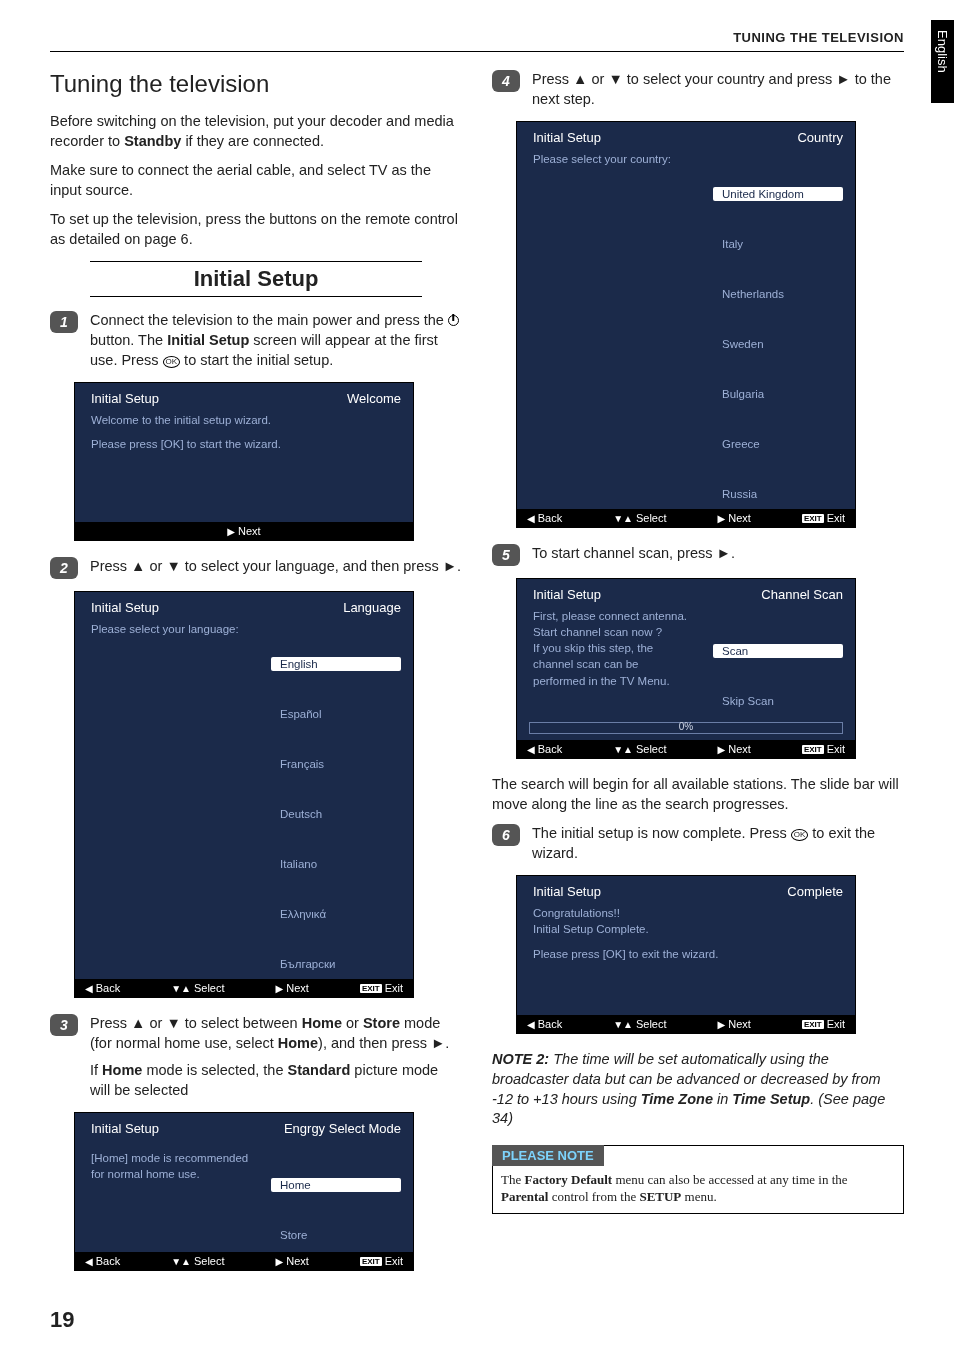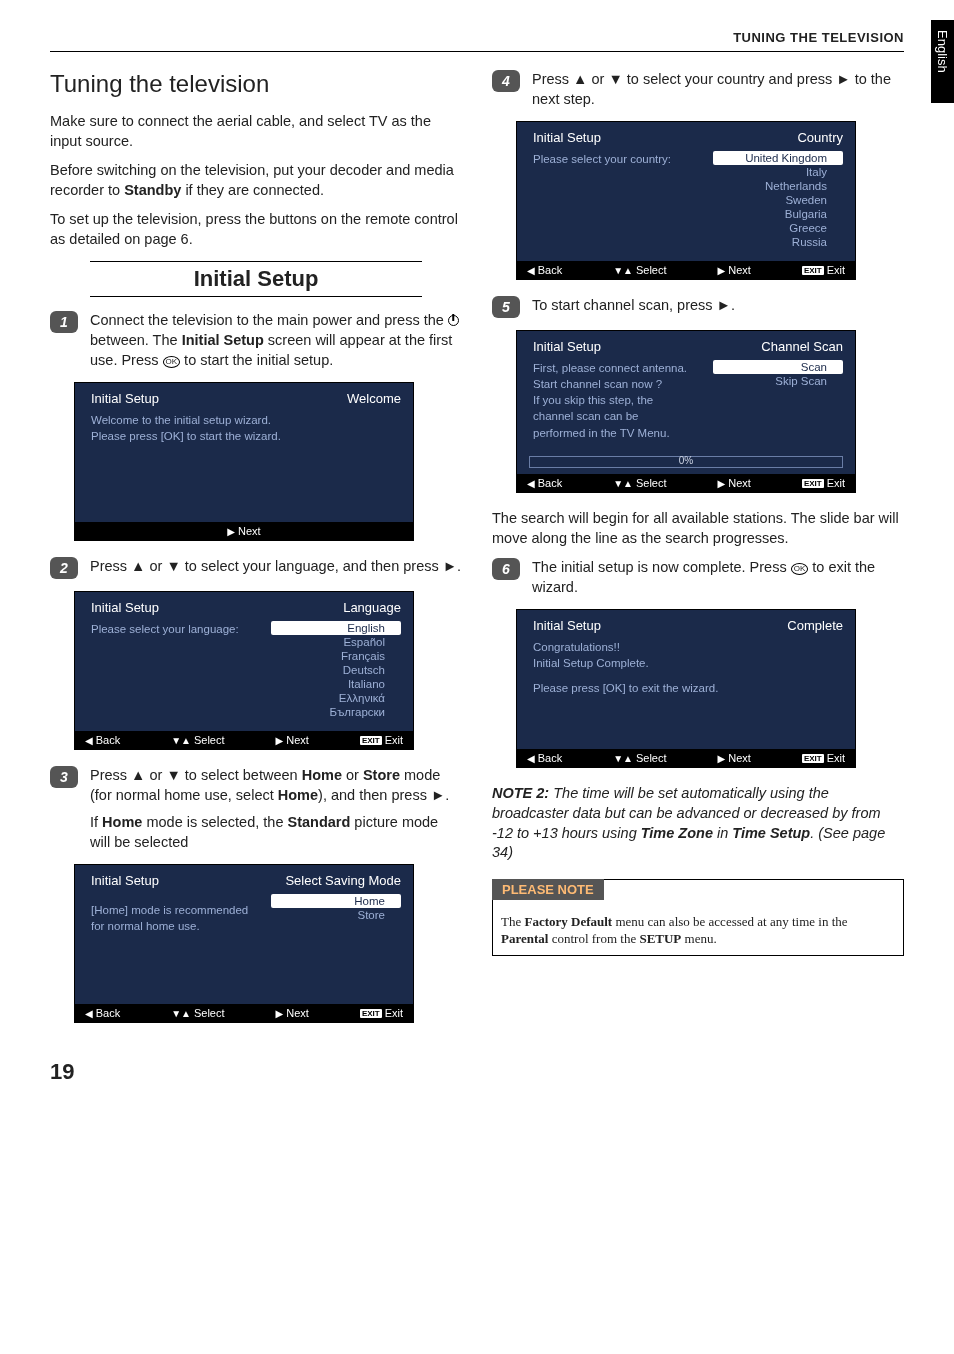--- a/index.html
+++ b/index.html
@@ -19,32 +19,32 @@
   .step-body .sub { margin-top: 8px; }
   .b { font-weight: bold; }
   .i { font-style: italic; }
 
   .osd { background: #1b2a4a; border: 1px solid #000; margin: 10px 0 16px 24px; width: 340px; color: #cfd6e6; font-size: 12px; }
   .osd-title-row { display: flex; justify-content: space-between; padding: 8px 12px 6px 16px; color: #fff; font-size: 13px; }
   .osd-title-row .right { text-underline-offset: 3px; }
   .osd-body { display: flex; padding: 0 12px 8px 16px; gap: 20px; min-height: 110px; }
   .osd-left { flex: 1; color: #9db0d6; line-height: 1.4; font-size: 11.5px; }
   .osd-right { flex: 0 0 130px; }
-  .osd-opt { color: #9db0d6; text-align: right; padding: 1px 16px; font-size: 11.5px; }
+  .osd-opt { color: #9db0d6; text-align: left; padding: 1px 9px; font-size: 11.5px; margin-top: 36px; }
   .osd-opt.sel { background: #fff; color: #1b2a4a; border-radius: 2px; }
   .osd-progress { height: 12px; border: 1px solid #6a7da6; margin: 6px 12px; position: relative; }
   .osd-progress .label { position: absolute; width: 100%; text-align: center; top: -2px; font-size: 10px; color: #cfd6e6; }
   .osd-footer { background: #000; color: #fff; display: flex; justify-content: space-between; padding: 3px 10px; font-size: 11px; }
   .osd-footer.center { justify-content: center; gap: 6px; }
   .osd-footer span { display: inline-flex; align-items: center; gap: 3px; }
   .exit-badge { background: #fff; color: #000; font-size: 8px; padding: 0 2px; border-radius: 1px; font-weight: bold; }
   .tri { font-size: 10px; }
 
   .note-box { border: 1px solid #000; margin-top: 16px; }
-  .note-box .tab { display: inline-block; background: #555; color: #fdba74; font-weight: bold; padding: 3px 10px; font-size: 13px; margin: -1px 0 8px -1px; }
+  .note-box .tab { display: inline-block; background: #555; color: #7dd3fc; font-weight: bold; padding: 3px 10px; font-size: 13px; margin: -1px 0 0 -1px; }
   .note-box .note-body { padding: 6px 8px 8px 8px; font-size: 13px; line-height: 1.3; font-family: Liberation Serif, serif; }
 
   .page-num { text-align: left; font-size: 22px; font-weight: bold; margin-top: 20px; }
   .power-icon { display: inline-block; width: 11px; height: 11px; border: 1.5px solid #000; border-radius: 50%; position: relative; vertical-align: -1px; }
   .power-icon::after { content: ""; position: absolute; left: 50%; top: -2px; width: 1.5px; height: 7px; background: #000; transform: translateX(-50%); }
   .ok-icon { display: inline-block; border: 1.2px solid #000; border-radius: 50%; font-size: 8px; padding: 0 2px; vertical-align: 1px; line-height: 10px; }
 </style>
 </head>
 <body>
 
@@ -53,44 +53,44 @@
 <div class="page">
   <div class="header-bar">
     <div class="header-title">TUNING THE TELEVISION</div>
   </div>
 
   <div class="cols">
 
     <div class="col">
       <h1 class="page-title">Tuning the television</h1>
 
-      <p class="para">Make sure to connect the aerial cable, and select TV as the input source.</p>
       <p class="para">
         <span>Before switching on the television, put your decoder and media recorder to </span><span class="b">Standby</span><span> if they are connected.</span>
       </p>
+      <p class="para">Make sure to connect the aerial cable, and select TV as the input source.</p>
       <p class="para">To set up the television, press the buttons on the remote control as detailed on page 6.</p>
 
       <div class="section-heading">Initial Setup</div>
 
       <div class="step">
         <div class="step-num">1</div>
         <div class="step-body">
-          <span>Connect the television to the main power and press the </span><span class="power-icon"></span><span> between. The </span><span class="b">Initial Setup</span><span> screen will appear at the first use. Press </span><span class="ok-icon">OK</span><span> to start the initial setup.</span>
+          <span>Connect the television to the main power and press the </span><span class="power-icon"></span><span> button. The </span><span class="b">Initial Setup</span><span> screen will appear at the first use. Press </span><span class="ok-icon">OK</span><span> to start the initial setup.</span>
         </div>
       </div>
 
       <div class="osd">
         <div class="osd-title-row">
           <span>Initial Setup</span>
           <span class="right">Welcome</span>
         </div>
         <div class="osd-body">
           <div class="osd-left">
             <div>Welcome to the initial setup wizard.</div>
-            <div style="">Please press [OK] to start the wizard.</div>
+            <div style="margin-top:8px">Please press [OK] to start the wizard.</div>
           </div>
         </div>
         <div class="osd-footer center">
           <span>
               <span class="tri">▶</span>
               <span>Next</span>
             </span>
         </div>
       </div>
 
@@ -142,21 +142,21 @@
           <span>Press ▲ or ▼ to select between </span><span class="b">Home</span><span> or </span><span class="b">Store</span><span> mode (for normal home use, select </span><span class="b">Home</span><span>), and then press ►.</span>
           <div class="sub">
             <span>If </span><span class="b">Home</span><span> mode is selected, the </span><span class="b">Standard</span><span> picture mode will be selected</span>
           </div>
         </div>
       </div>
 
       <div class="osd">
         <div class="osd-title-row">
           <span>Initial Setup</span>
-          <span class="right">Select Saving Mode</span>
+          <span class="right">Engrgy Select Mode</span>
         </div>
         <div class="osd-body">
           <div class="osd-left">
             <div style="margin-top:8px">[Home] mode is recommended for normal home use.</div>
           </div>
           <div class="osd-right">
             <div class="osd-opt sel">Home</div>
             <div class="osd-opt">Store</div>
           </div>
         </div>

